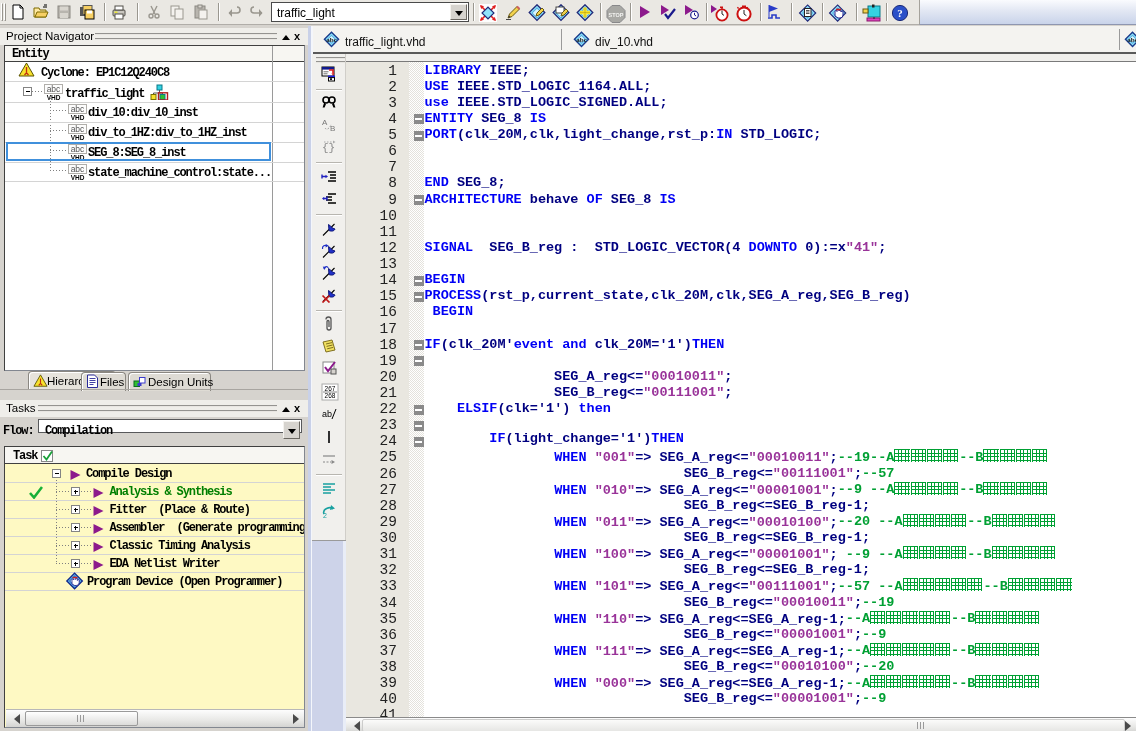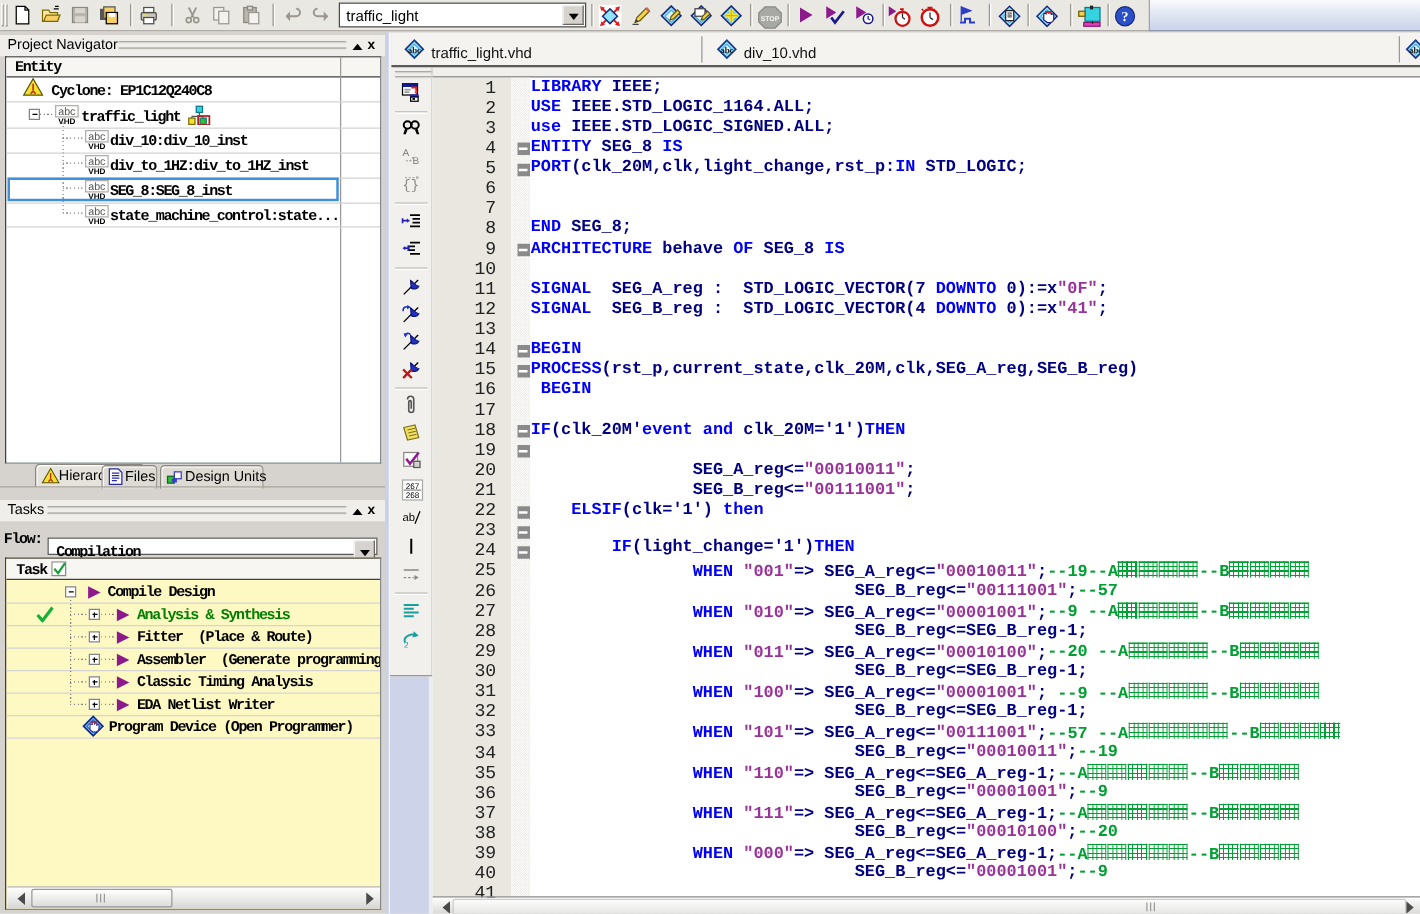--- a/index.html
+++ b/index.html
@@ -42,21 +42,21 @@
 .abcico{position:absolute;width:20px;height:16px}
 .abcbox{position:absolute;left:0;top:0;width:19px;height:10px;border:1px solid #b0aeaa;color:#555;font-size:8.5px;font-family:"Liberation Sans";text-align:center;line-height:8px;letter-spacing:0;background:#fdfdfd}
 .vhd{position:absolute;left:0;top:10px;width:19px;text-align:center;font-size:6.5px;font-weight:bold;color:#000;font-family:"Liberation Sans"}
 
 .btab{position:absolute;height:19px;background:#dedbd4;border:1px solid #8a8781;border-bottom:none;border-radius:4px 4px 0 0;font-size:11.5px;color:#000;box-shadow:inset 1px 1px 0 #fff;white-space:nowrap}
 .btab .ic{position:absolute;left:4px;top:2px}
 .btab .tx{position:absolute;top:2.5px}
 
 #flowrow{position:absolute;left:0;top:419px;width:308px;height:23px}
 #flowrow .lbl{left:3px;top:5px}
-#flowcombo{position:absolute;left:38px;top:11px;width:264px;height:14px;background:#fff;border:1px solid #58595b}
+#flowcombo{position:absolute;left:38px;top:0;width:264px;height:14px;background:#fff;border:1px solid #58595b}
 #flowcombo .tt{left:6px;top:4px}
 #tkpanel{position:absolute;left:4px;top:446px;width:301px;height:282px;background:#fef9c3;border:1px solid #828790;border-top-color:#404040;border-left-color:#404040;overflow:hidden}
 #tkhdr{position:absolute;left:0;top:0;width:299px;height:17px;background:#f7f6f2;border-bottom:1px solid #404040}
 
 .sbar{position:absolute;background:linear-gradient(#fdfdfd,#e8e8e6 60%,#d4d4d2)}
 .arrowl{width:0;height:0;border:5px solid transparent;border-right:6px solid #4a4a4a;position:absolute}
 .arrowr{width:0;height:0;border:5px solid transparent;border-left:6px solid #4a4a4a;position:absolute}
 .thumbgrip i{position:absolute;top:0;width:1px;height:7px;background:#9a9a9a}
 
 #vtool{position:absolute;left:312px;top:54px;width:34px;height:487px;background:#f1f0ed;border-bottom:1px solid #9a9a9a}
@@ -602,21 +602,20 @@
 <div class="fold" style="top:68.58px"></div>
 <div class="ln" style="top:81.20px">6</div>
 <div class="ln" style="top:97.32px">7</div>
 <div class="ln" style="top:113.44px">8</div>
 <div class="cl" style="top:113.44px"><span class="k">END</span><span class="i"> SEG_8;</span></div>
 <div class="ln" style="top:129.56px">9</div>
 <div class="cl" style="top:129.56px"><span class="k">ARCHITECTURE</span><span class="i"> behave </span><span class="k">OF</span><span class="i"> SEG_8 </span><span class="k">IS</span></div>
 <div class="fold" style="top:133.06px"></div>
 <div class="ln" style="top:145.68px">10</div>
 <div class="ln" style="top:161.80px">11</div>
-<div class="cl" style="top:161.80px"><span class="k">SIGNAL</span><span class="i">  SEG_A_reg :  STD_LOGIC_VECTOR(7 </span><span class="k">DOWNTO</span><span class="i"> 0):=x</span><span class="s">"0F"</span><span class="i">;</span></div>
 <div class="ln" style="top:177.92px">12</div>
 <div class="cl" style="top:177.92px"><span class="k">SIGNAL</span><span class="i">  SEG_B_reg :  STD_LOGIC_VECTOR(4 </span><span class="k">DOWNTO</span><span class="i"> 0):=x</span><span class="s">"41"</span><span class="i">;</span></div>
 <div class="ln" style="top:194.04px">13</div>
 <div class="ln" style="top:210.16px">14</div>
 <div class="cl" style="top:210.16px"><span class="k">BEGIN</span></div>
 <div class="fold" style="top:213.66px"></div>
 <div class="ln" style="top:226.28px">15</div>
 <div class="cl" style="top:226.28px"><span class="k">PROCESS</span><span class="i">(rst_p,current_state,clk_20M,clk,SEG_A_reg,SEG_B_reg)</span></div>
 <div class="fold" style="top:229.78px"></div>
 <div class="ln" style="top:242.40px">16</div>

